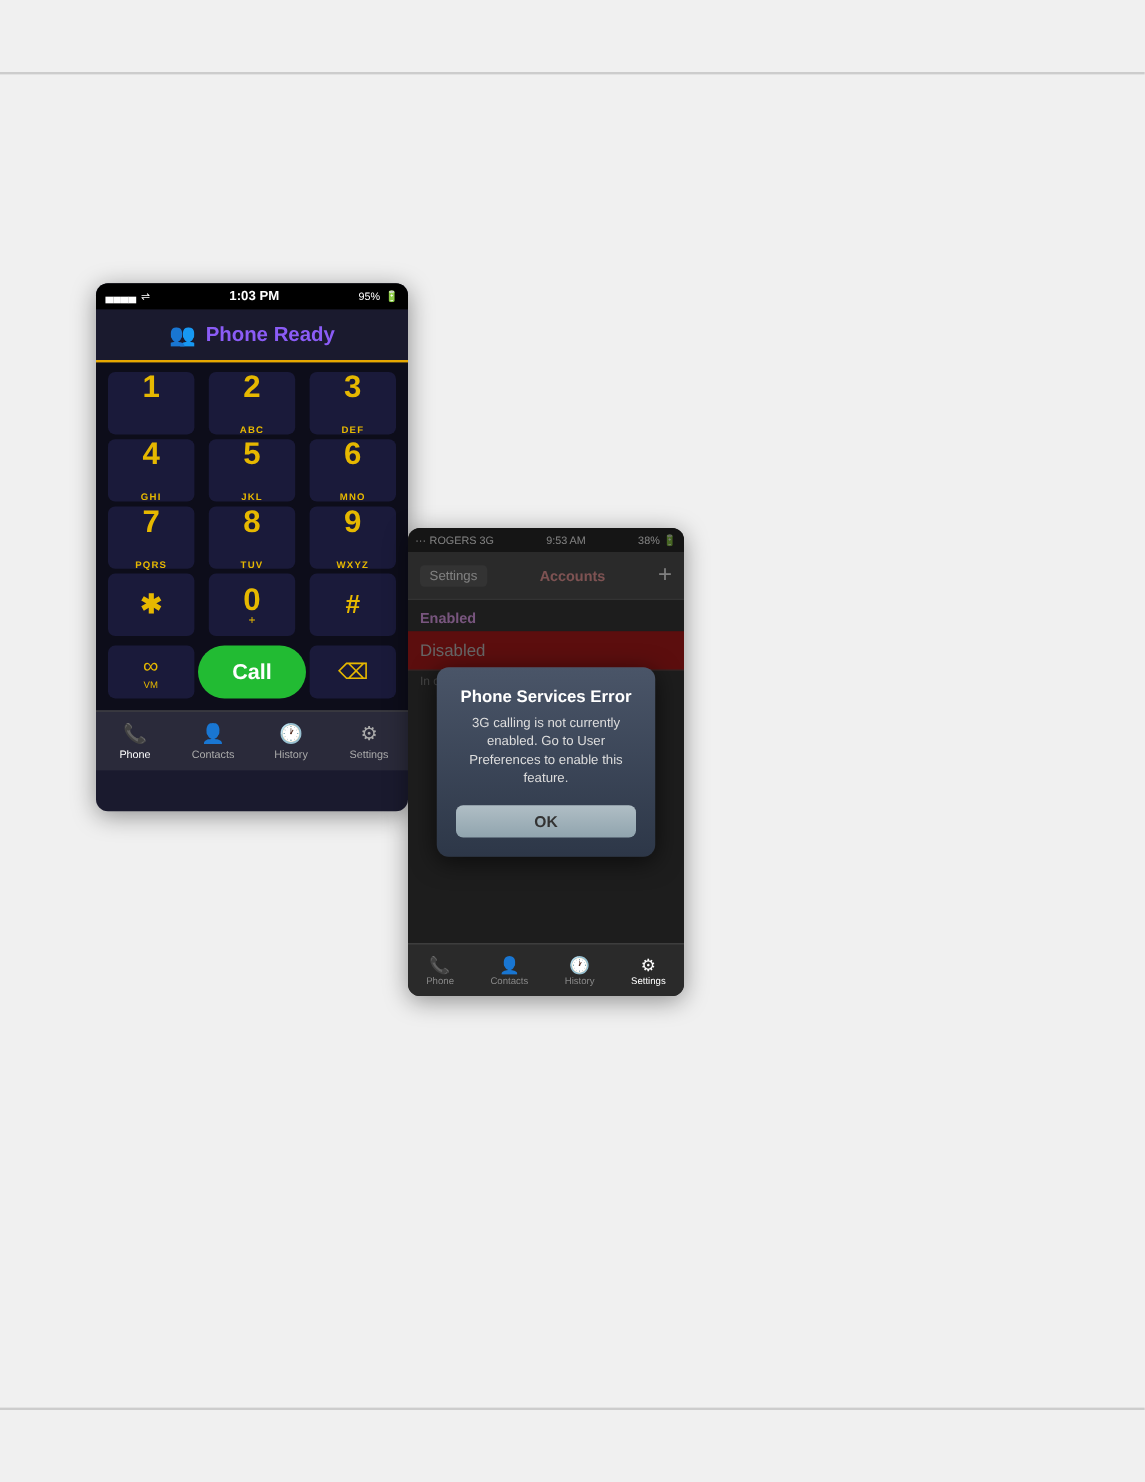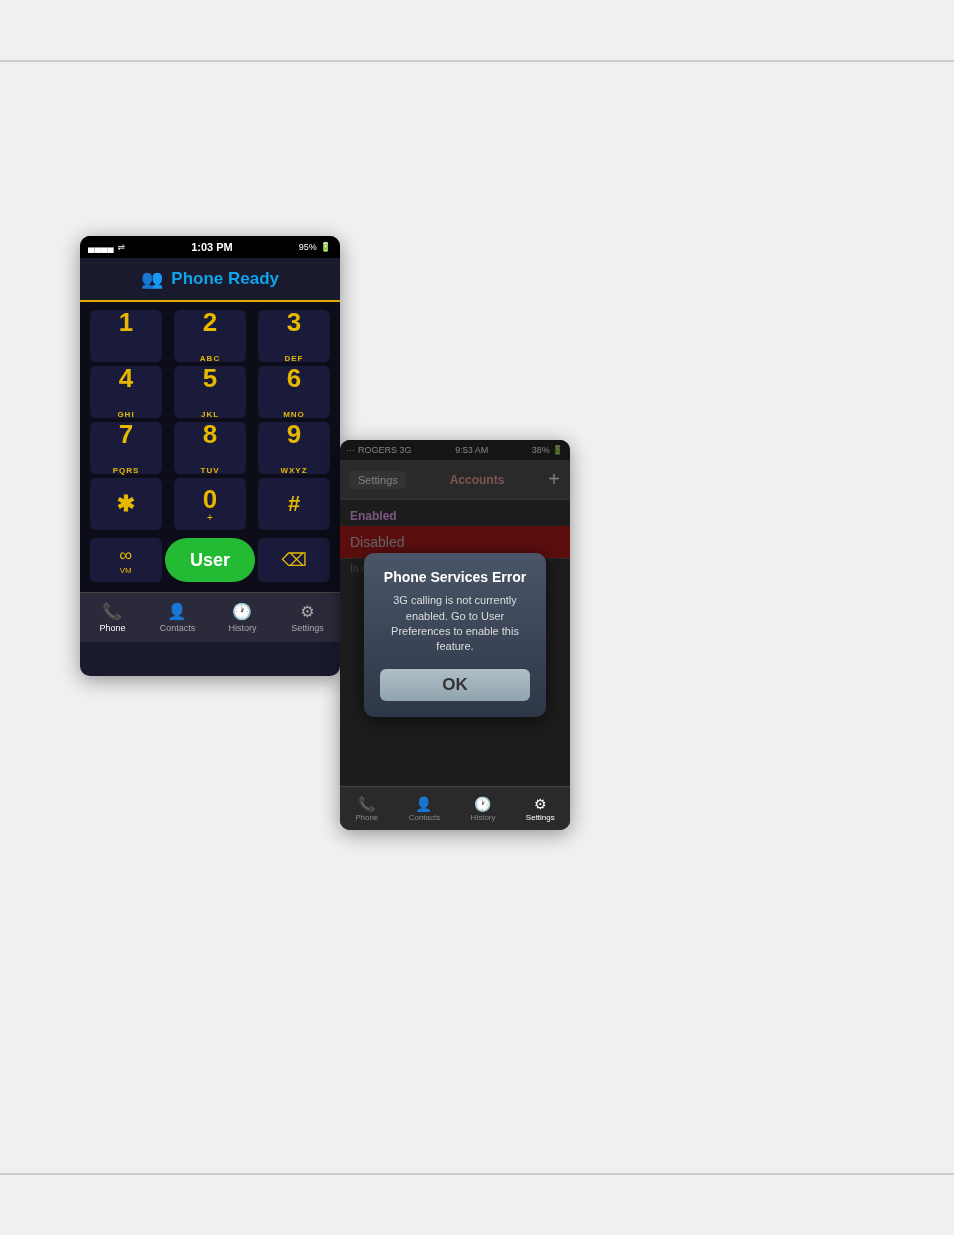--- a/index.html
+++ b/index.html
@@ -65,21 +65,21 @@
       align-items: center;
       justify-content: center;
       position: relative;
       gap: 8px;
     }
     .phone1-header-icon {
       color: #e6b800;
       font-size: 18px;
     }
     .phone1-header-title {
-      color: #0ea5e9;
+      color: #8b5cf6;
       font-size: 17px;
       font-weight: 700;
     }
 
     .phone1-dialpad {
       background: #0d0d1a;
       padding: 8px 4px 4px 4px;
       flex: 1;
     }
 
@@ -293,21 +293,21 @@
       color: #ddd;
       font-size: 11px;
       line-height: 1.4;
       margin-bottom: 14px;
     }
     .dialog-ok-btn {
       background: linear-gradient(to bottom, #b0bec5, #90a4ae);
       border-radius: 6px;
       padding: 6px 0;
       color: #333;
-      font-size: 17px;
+      font-size: 13px;
       font-weight: 600;
       cursor: pointer;
       width: 100%;
       border: none;
       display: block;
     }
 
     .phone2-hidden-text {
       background: #3a3a3a;
       padding: 4px 10px;
@@ -425,21 +425,21 @@
         <span class="num">#</span>
       </div>
     </div>
 
     <div class="action-row">
       <div class="vm-btn">
         <span style="font-size:18px;">∞</span>
         <span class="vm-label">VM</span>
       </div>
       <div class="call-btn">
-        <span>User</span>
+        <span>Call</span>
       </div>
       <div class="del-btn">
         <span>⌫</span>
       </div>
     </div>
 
   </div>
 
   <div class="phone1-tabbar">
     <div class="tab-item">

